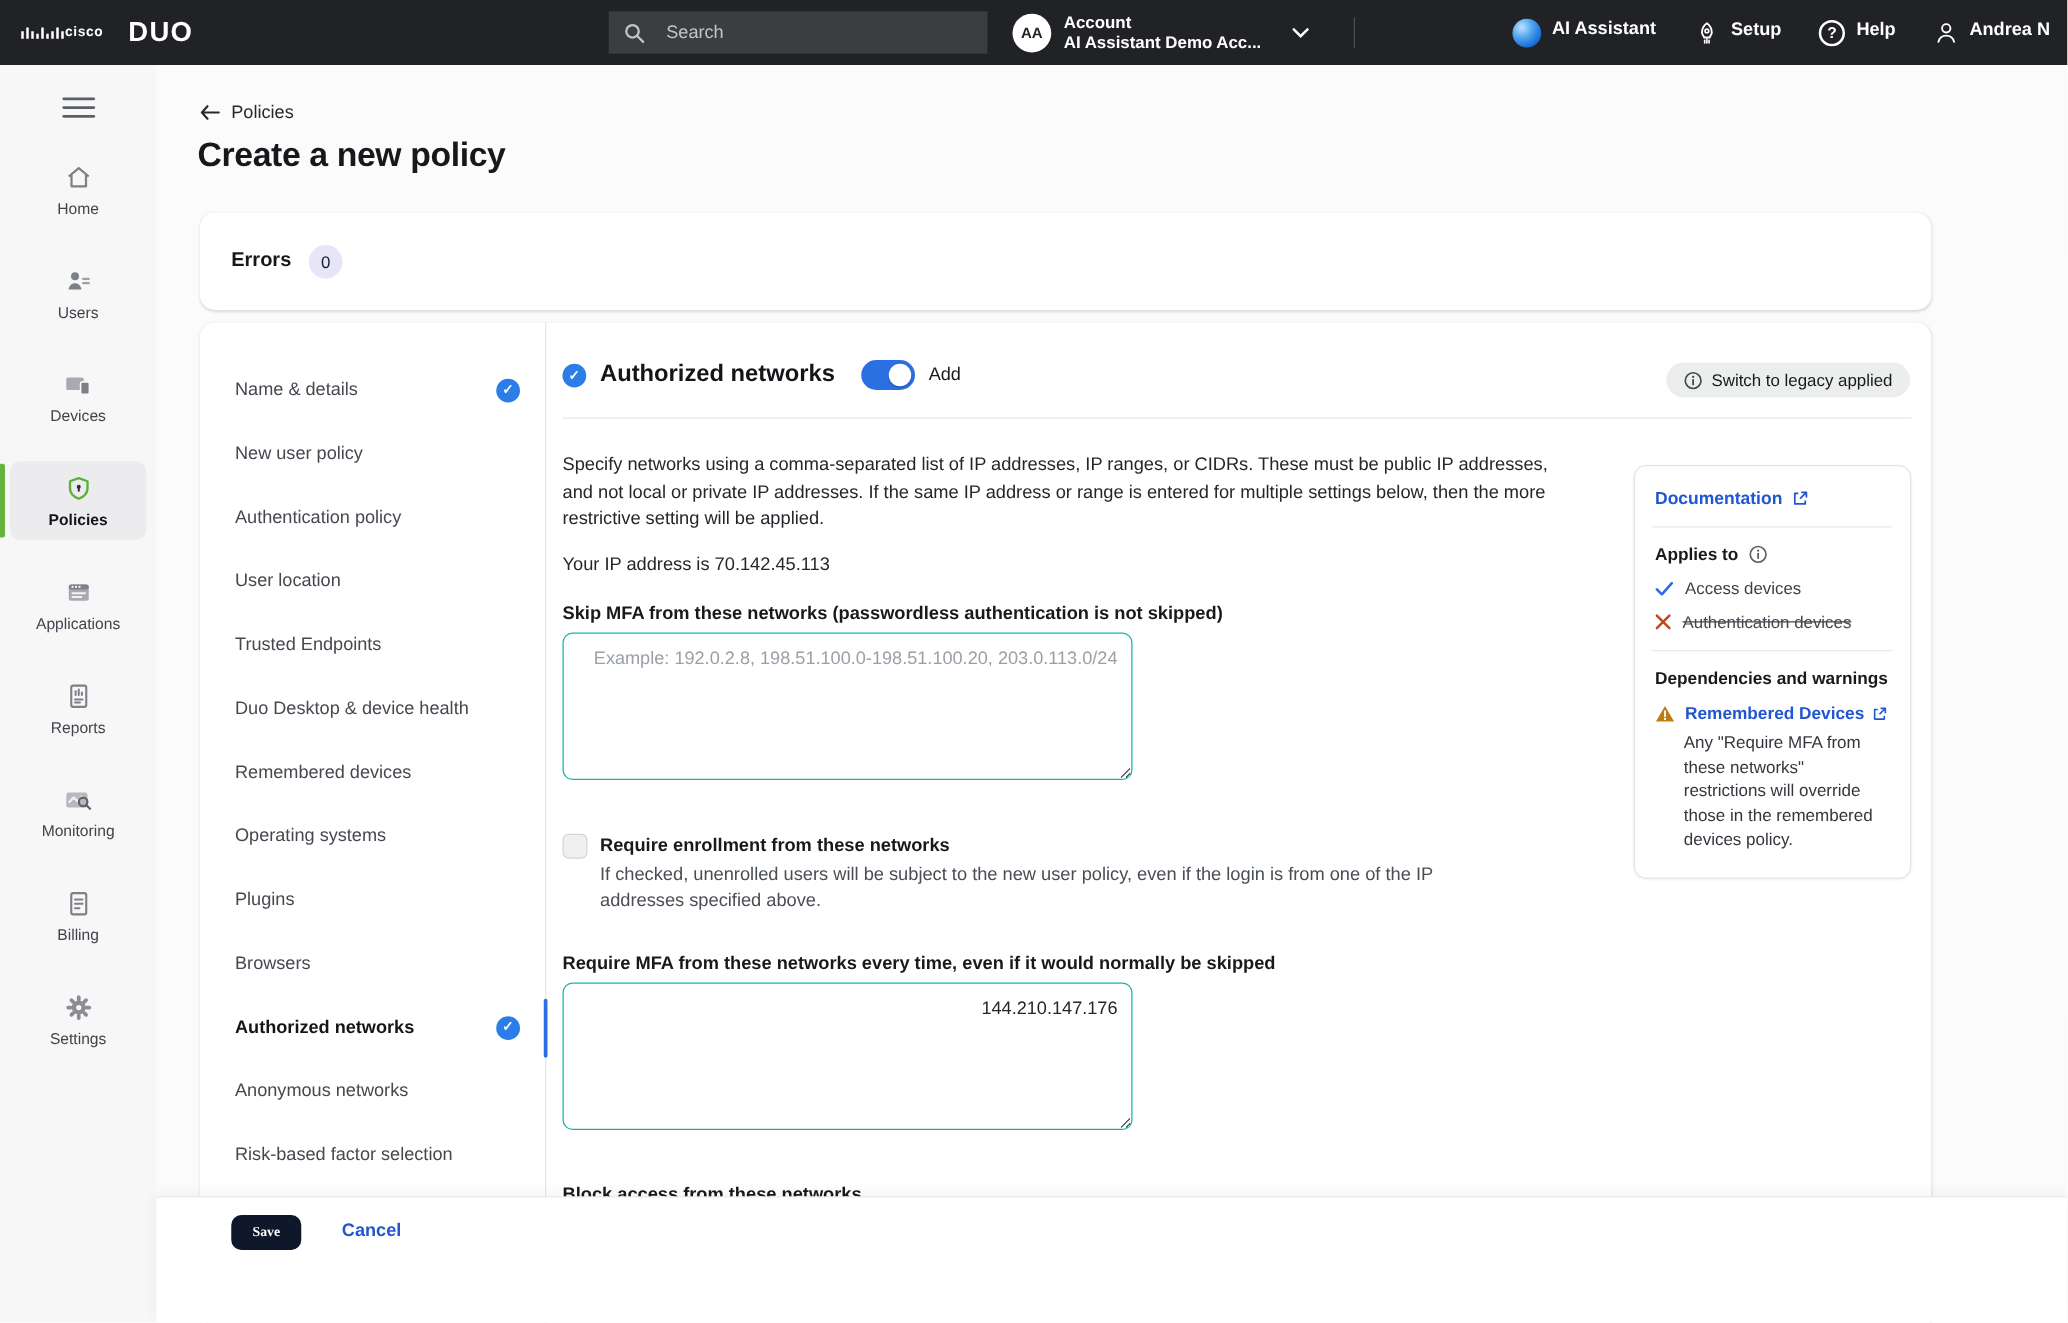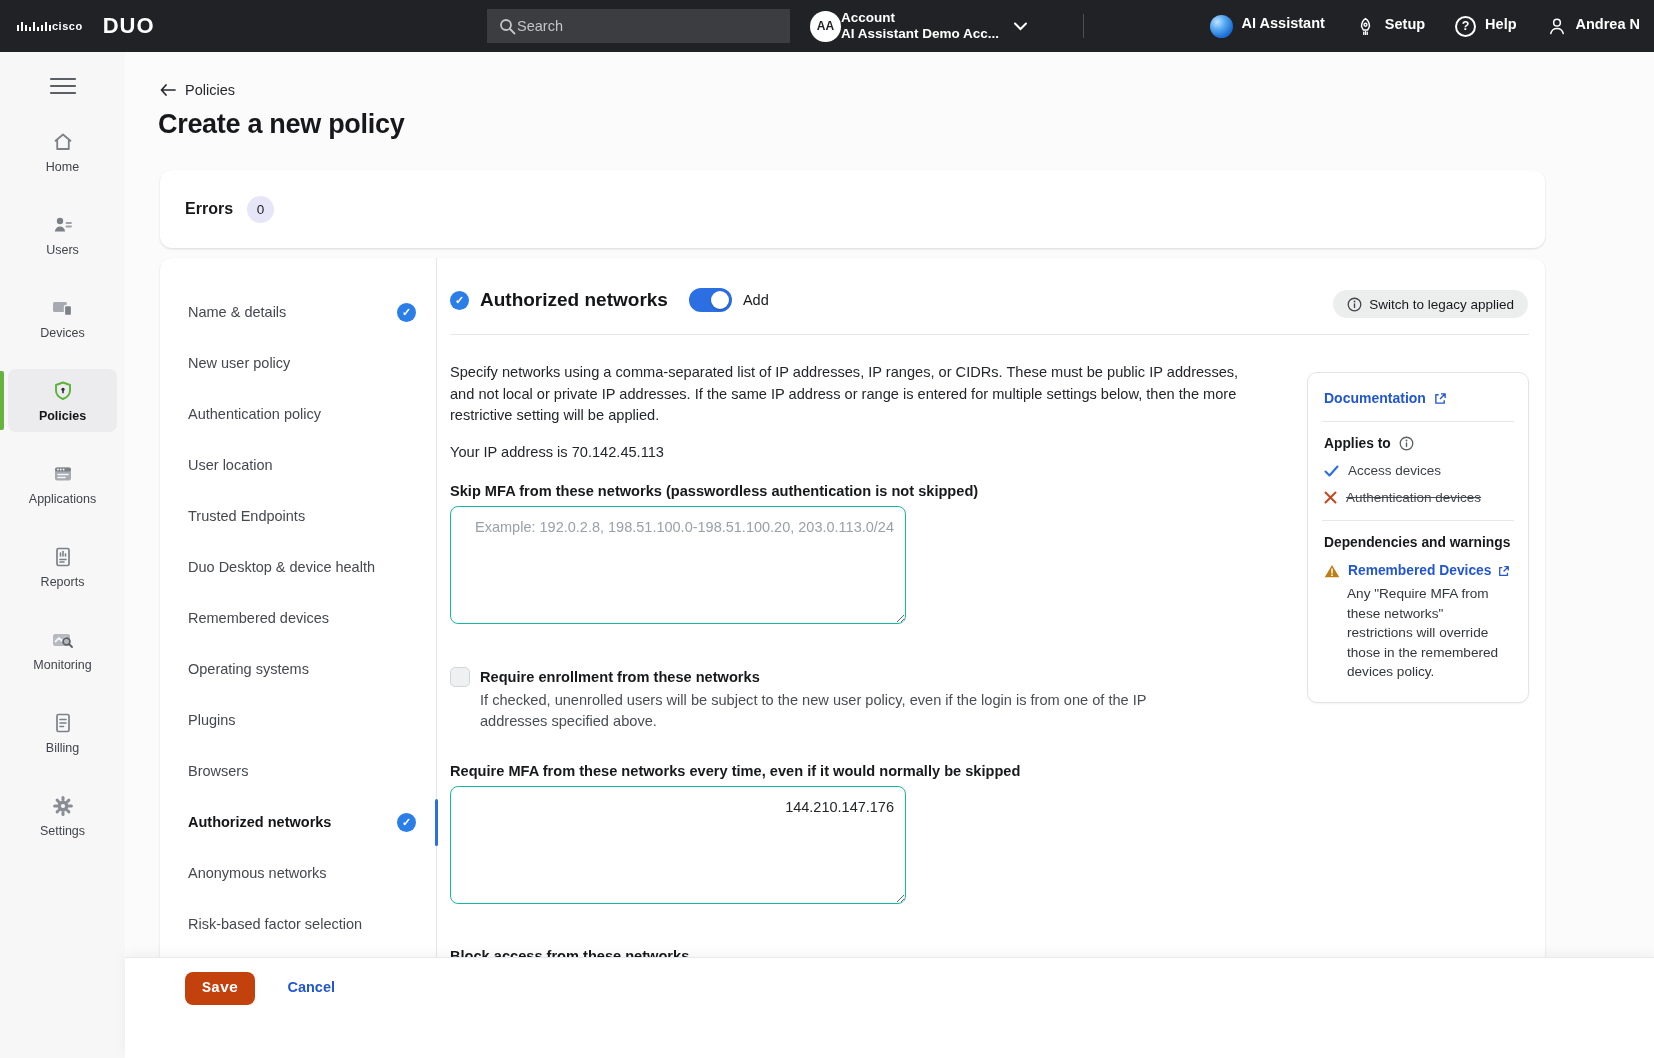--- a/index.html
+++ b/index.html
@@ -5,24 +5,24 @@
   * { margin:0; padding:0; box-sizing:border-box; }
   html,body { width:1654px; height:1058px; }
   body { font-family:"Liberation Sans",sans-serif; background:#fbfbfc; overflow:hidden; position:relative; color:#1c1e21; }
 
   
   .topbar { position:absolute; top:0; left:0; right:0; height:52px; background:#202225; color:#fff; z-index:20; }
   .brand { position:absolute; left:16px; top:0; height:52px; display:flex; align-items:center; gap:20px; }
   .cisco-logo { display:flex; flex-direction:row; align-items:center; line-height:1; }
   .cisco-logo .word { font-size:11px; font-weight:bold; letter-spacing:.5px; margin-top:1px; }
   .duo-logo { font-size:22px; font-weight:800; letter-spacing:1px; }
-  .searchbox { position:absolute; left:487px; top:9px; width:303px; height:34px; background:#3b3d41; border-radius:0; display:flex; align-items:center; padding:0 12px; gap:1px; }
+  .searchbox { position:absolute; left:487px; top:9px; width:303px; height:34px; background:#3b3d41; border-radius:0; display:flex; align-items:center; padding:0 12px; gap:17px; }
   .searchbox input { flex:1; background:transparent; border:none; outline:none; color:#e8e9ea; font-size:14.5px; font-family:inherit; }
   .searchbox input::placeholder { color:#c3c5c8; }
-  .account { position:absolute; left:810px; top:6px; height:40px; display:flex; align-items:center; gap:0; cursor:pointer; }
+  .account { position:absolute; left:810px; top:6px; height:40px; display:flex; align-items:center; gap:10px; cursor:pointer; }
   .avatar { width:31px; height:31px; border-radius:50%; background:#fff; color:#202225; font-size:12px; font-weight:bold; display:flex; align-items:center; justify-content:center; }
   .account-text { display:flex; flex-direction:column; line-height:16px; font-size:13.5px; font-weight:bold; }
   .chev { margin-left:14px; }
   .tb-divider { position:absolute; left:1083px; top:14px; width:1px; height:24px; background:#4c4e52; }
   .tb-links { position:absolute; right:14px; top:0; height:52px; display:flex; align-items:center; gap:30px; }
   .tb-link { display:flex; align-items:flex-start; gap:9px; font-size:14.5px; font-weight:bold; cursor:pointer; white-space:nowrap; }
   .ai-orb { width:23px; height:23px; border-radius:50%; background:radial-gradient(circle at 32% 30%, #bfe3ff 0%, #57a9f2 35%, #1d6fd6 70%, #0b4fb8 100%); }
   .help-circ { width:21px; height:21px; border-radius:50%; border:2px solid #fff; font-size:12.5px; font-weight:bold; display:flex; align-items:center; justify-content:center; }
 
   
@@ -81,21 +81,21 @@
   .applies-head { display:flex; align-items:center; gap:8px; font-weight:bold; color:#17191c; font-size:13.8px; }
   .applies-row { display:flex; align-items:center; gap:9px; margin-top:12px; color:#3b3f46; }
   .applies-row.struck .a-label { text-decoration:line-through; color:#43474e; }
   .dep-head { font-weight:bold; color:#17191c; font-size:13.8px; margin-top:2px; }
   .warn-row { display:flex; align-items:center; gap:8px; margin-top:13px; }
   .warn-link { color:#2256d0; font-weight:bold; cursor:pointer; font-size:13.8px; display:flex; gap:7px; align-items:center; }
   .warn-text { margin:6px 0 0 23px; width:158px; line-height:19.5px; color:#33373d; font-size:13.6px; }
 
   
   .footer { position:absolute; left:125px; right:0; bottom:0; height:100px; background:#fff; box-shadow:0 -1px 0 #e9eaec, 0 -4px 12px rgba(0,0,0,.05); z-index:15; padding:14px 0 0 60px; }
-  .save-btn { display:inline-block; background:#c2410c; color:#fff; border:none; border-radius:8px; padding:8px 17px; font-size:15px; font-weight:bold; font-family:Liberation Mono, monospace; cursor:pointer; }
+  .save-btn { display:inline-block; background:#0f172a; color:#fff; border:none; border-radius:8px; padding:8px 17px; font-size:11px; font-weight:bold; font-family:Liberation Serif, serif; cursor:pointer; }
   .cancel-btn { margin-left:28px; color:#2256d0; font-size:14.5px; font-weight:bold; cursor:pointer; background:none; border:none; font-family:inherit; }
 </style>
 </head>
 <body>
 
 <header class="topbar">
   <div class="brand">
     <div class="cisco-logo">
       <svg width="36" height="13" viewBox="0 0 36 13">
         <g stroke="#fff" stroke-width="2">

